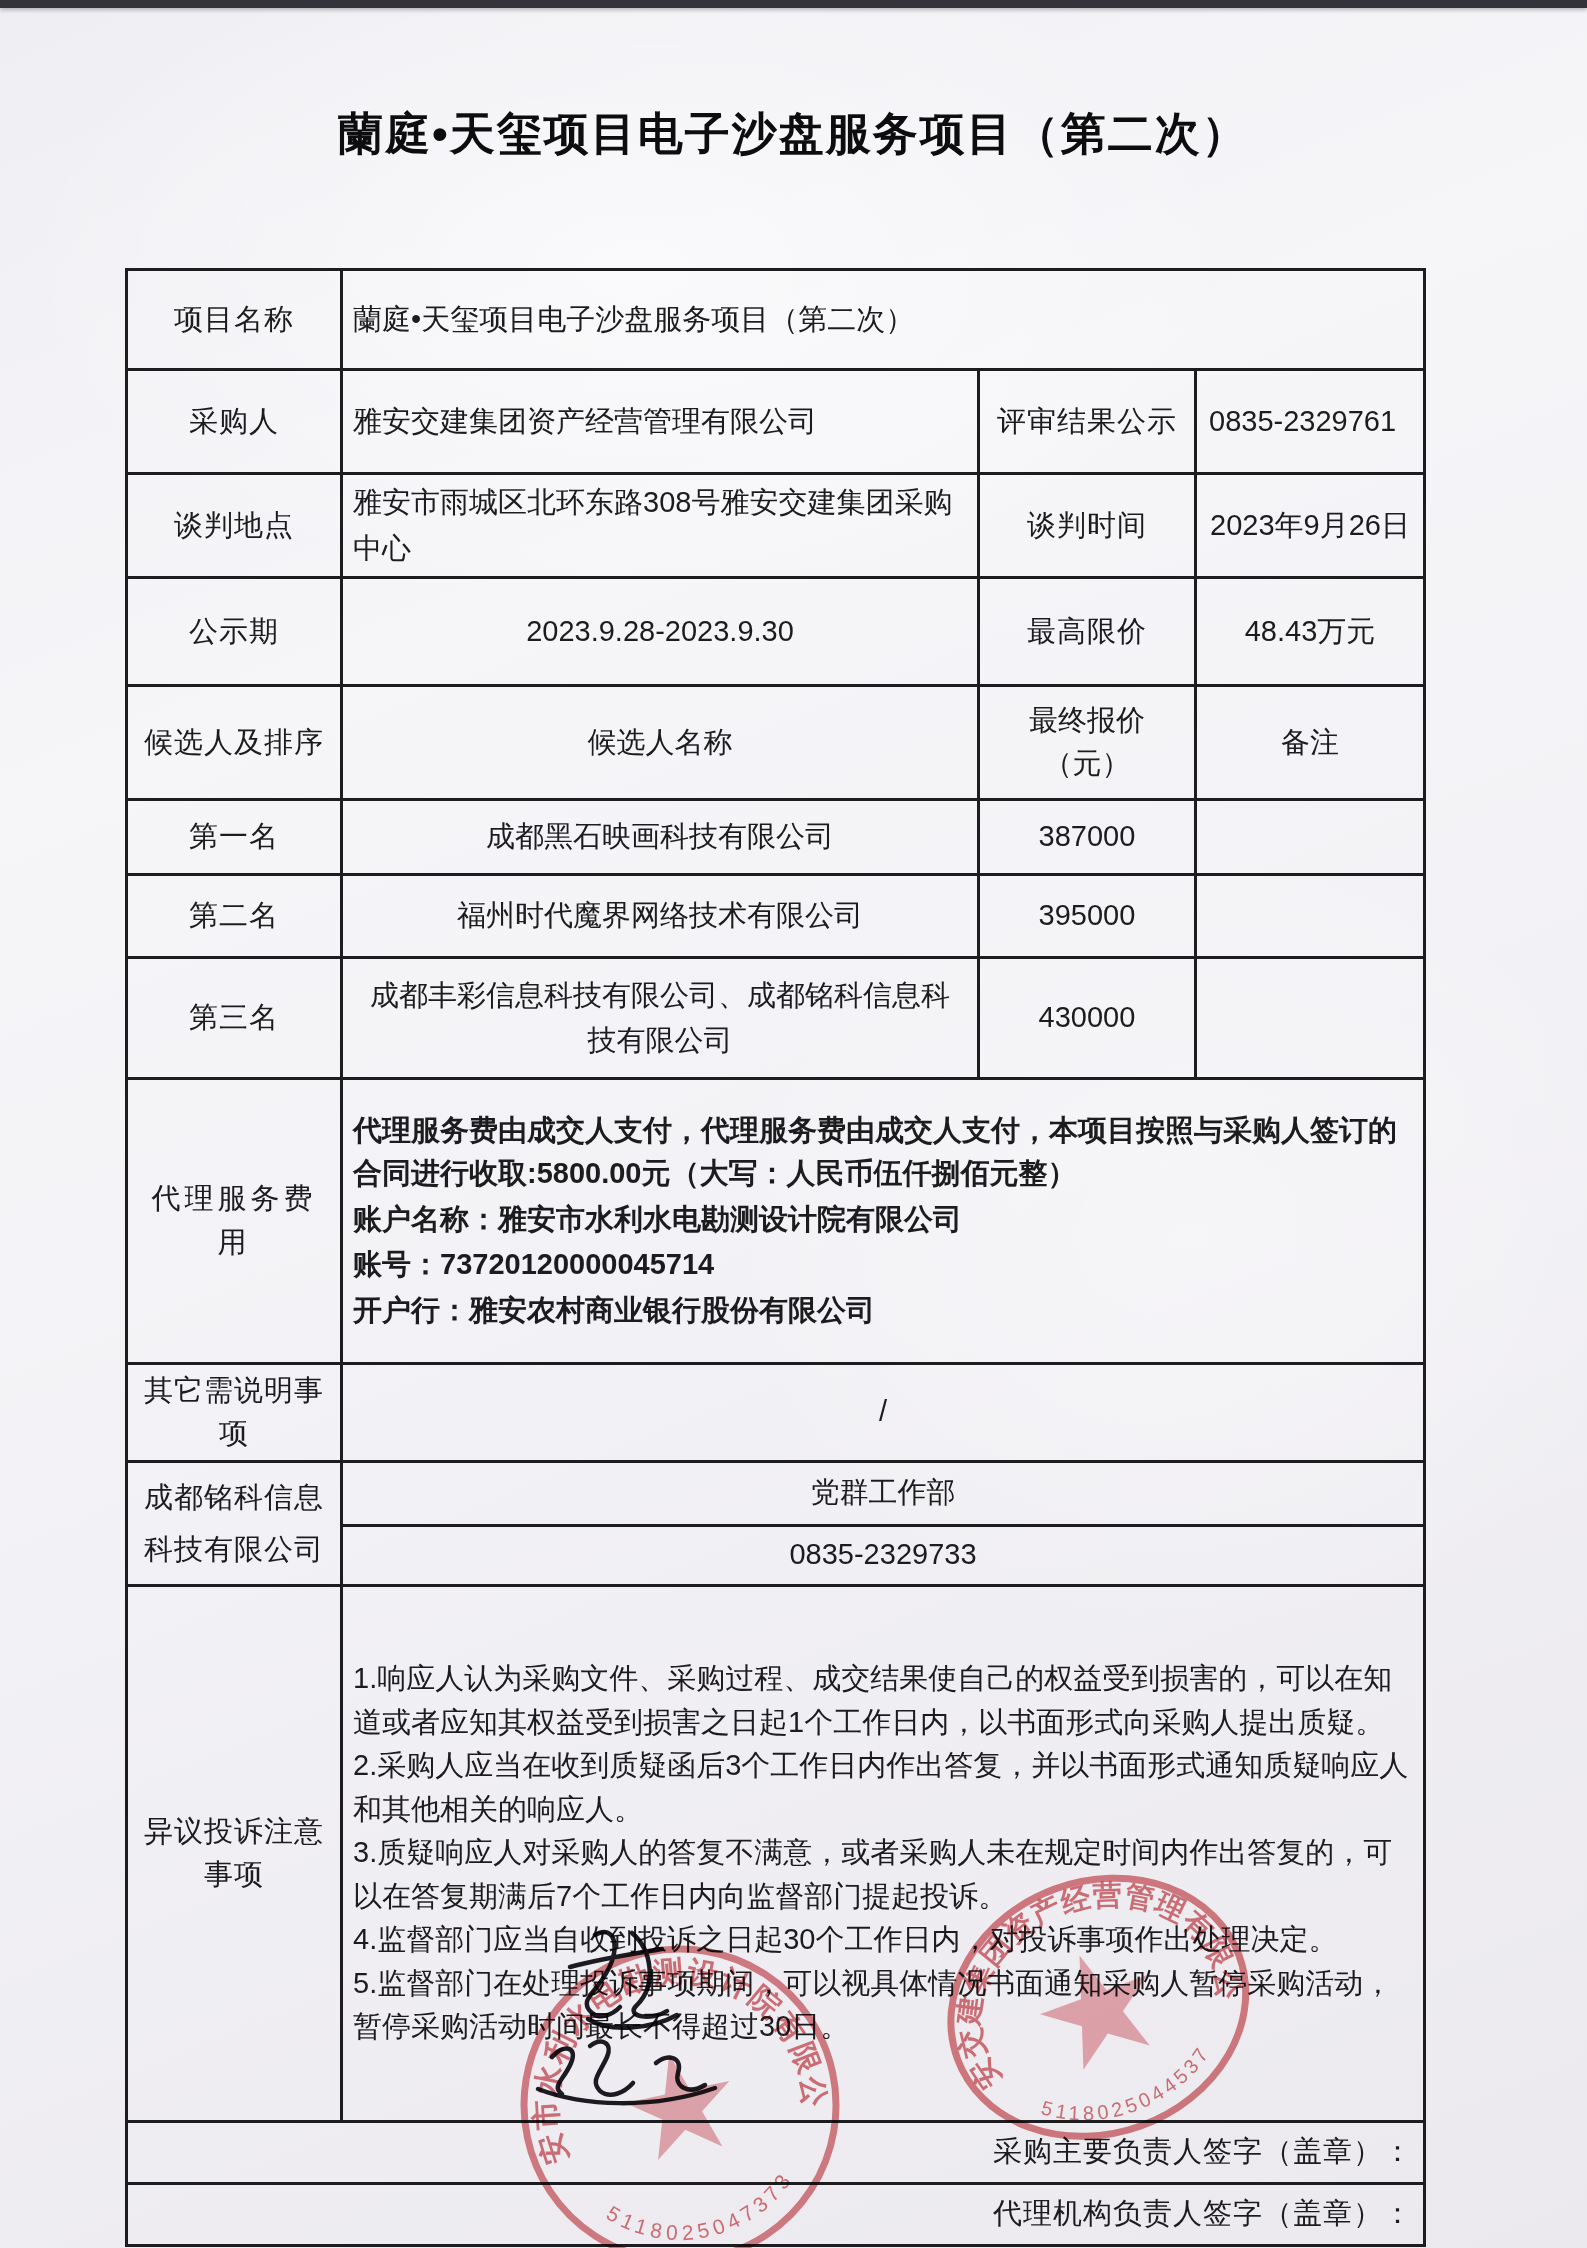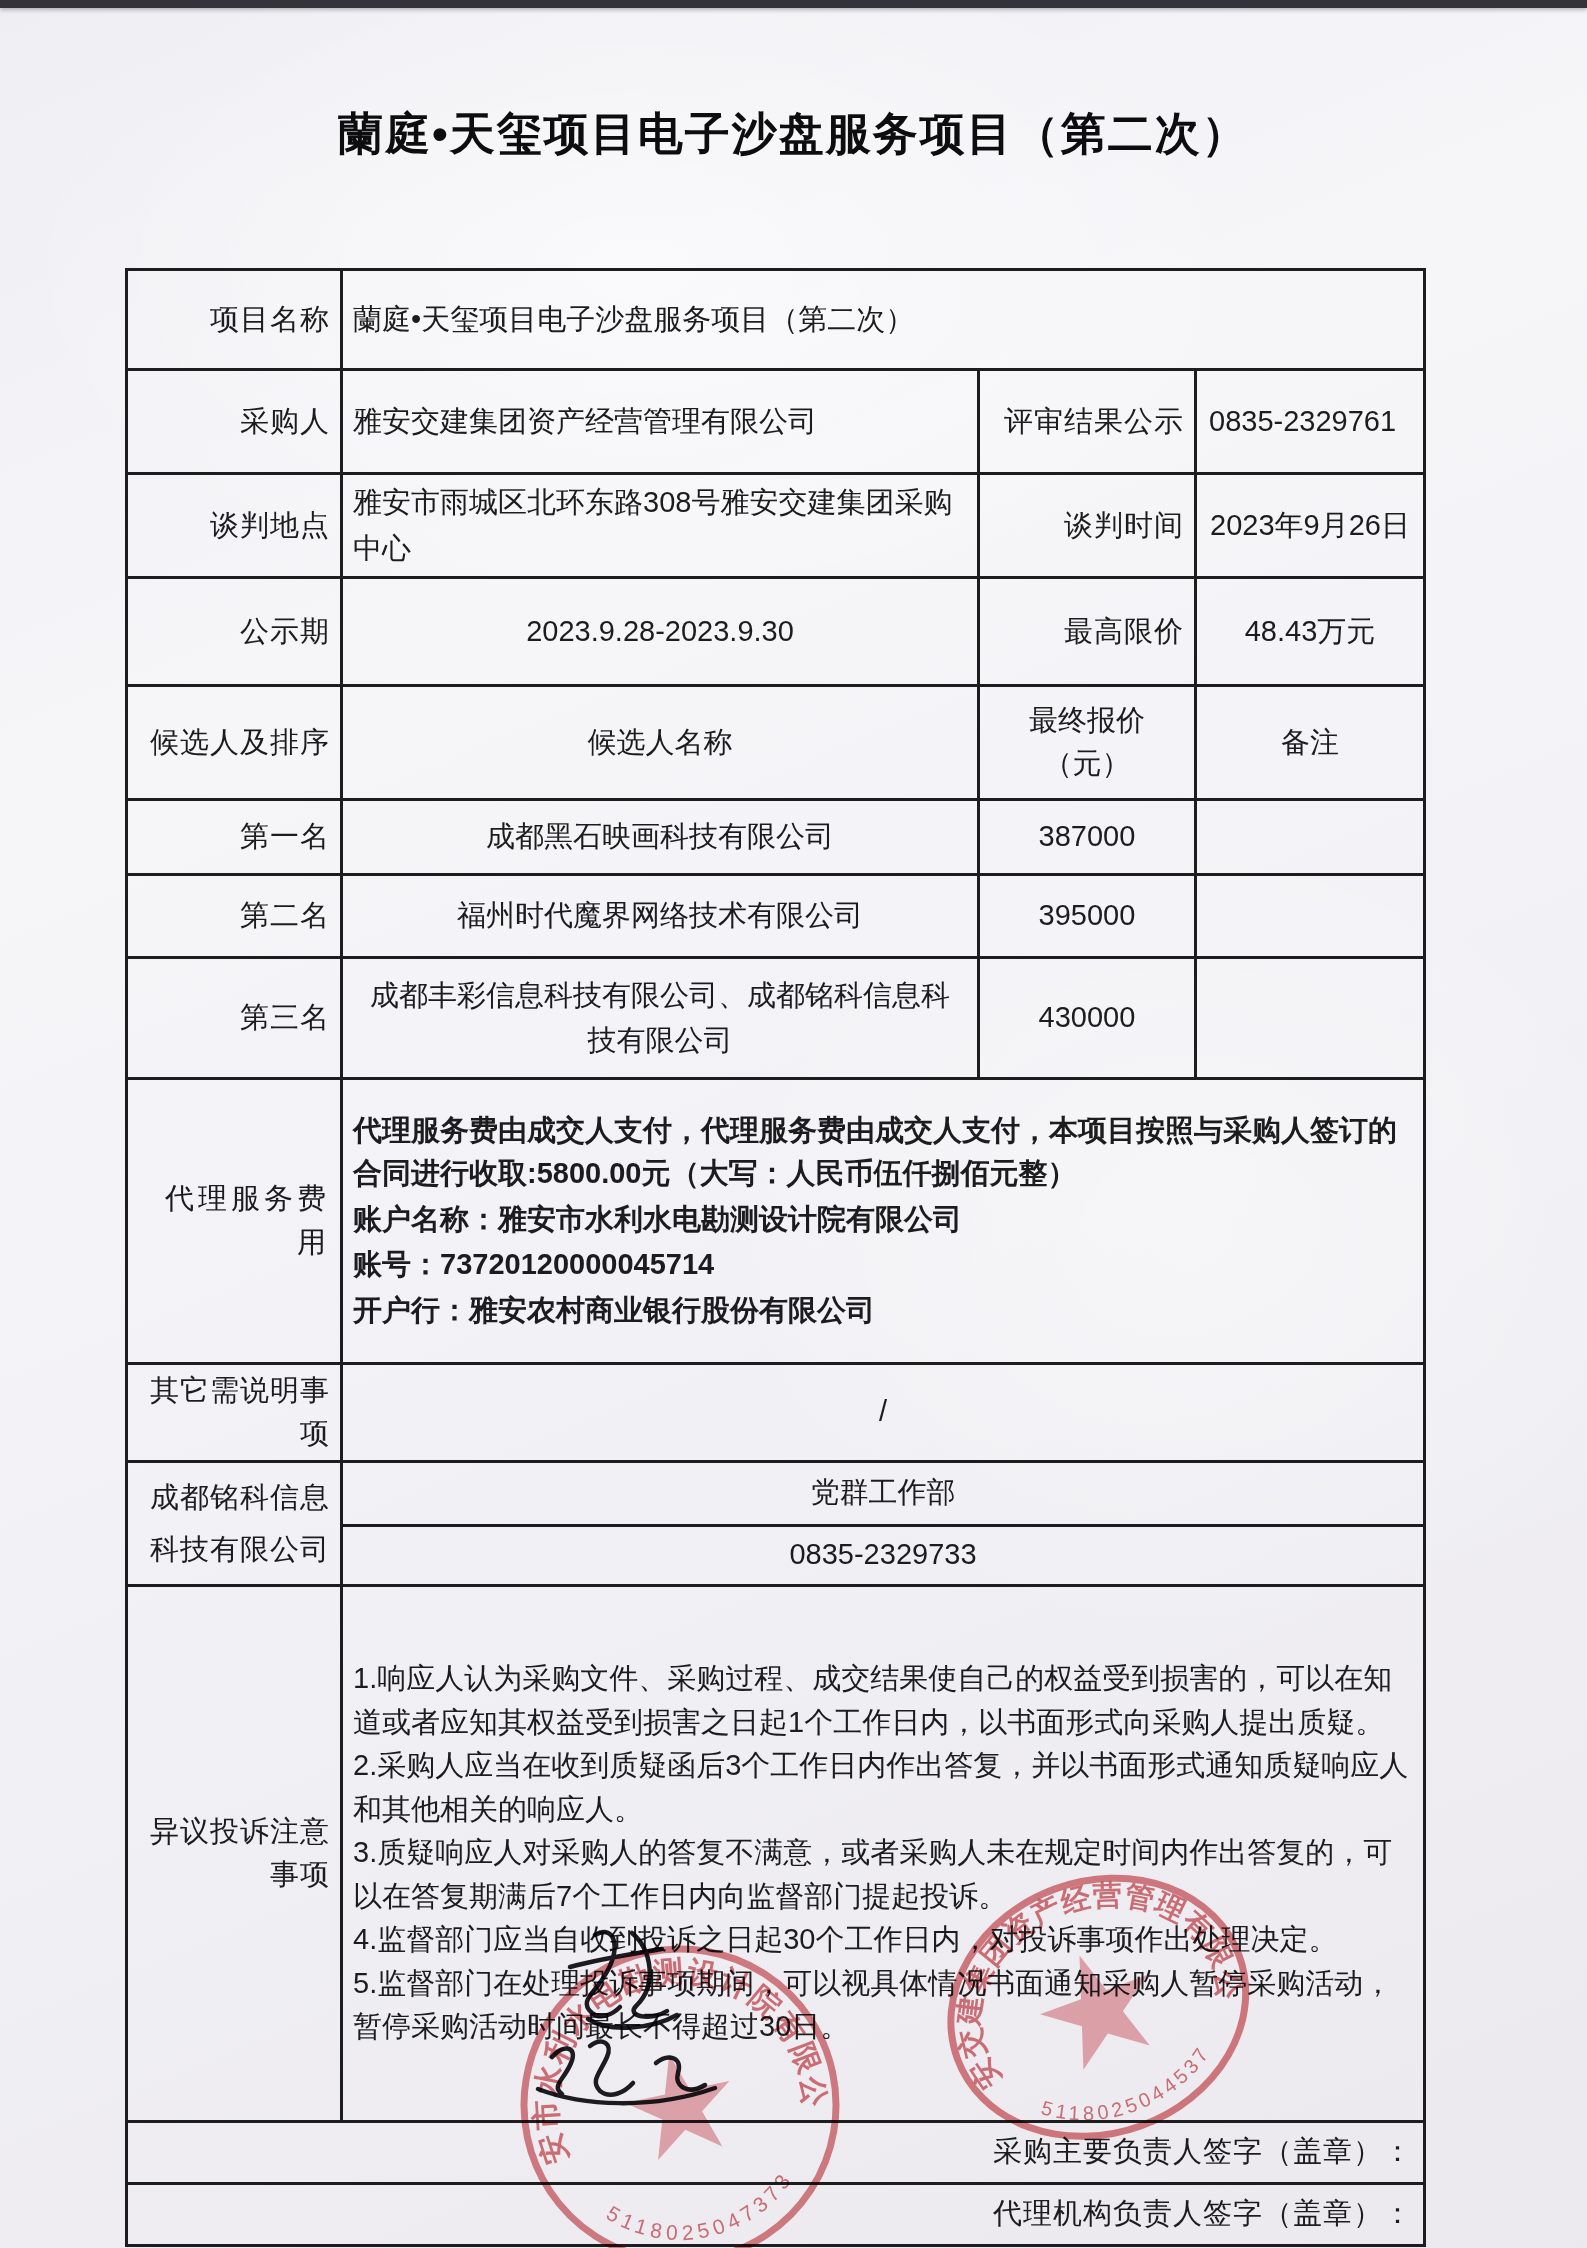--- a/index.html
+++ b/index.html
@@ -22,21 +22,21 @@
   table.main{
     position:absolute;left:125px;top:268px;width:1298px;
     border-collapse:collapse;table-layout:fixed;
   }
   table.main td{
     border:3px solid #1d1d20;
     font-size:29px;line-height:1.5;
     padding:4px 10px;vertical-align:middle;
     overflow:hidden;
   }
-  .lbl{text-align:right;letter-spacing:1px;}
+  .lbl{text-align:center;letter-spacing:1px;}
   .lbl-small{font-size:23px;}
   .lbl-mid{font-size:25px;}
   .val-left{text-align:left;padding-left:20px;font-size:30px;}
   .center{text-align:center;}
   .num{font-size:30px;}
   .fee-cell{padding:14px 20px;line-height:1.72;font-size:29px;}
   .fee-cell div{margin:2px 0;font-weight:bold;}
   .obj-cell{padding:16px 20px;line-height:1.78;font-size:29px;}
   .sign-row td{font-size:27px;padding-left:12px;text-align:right;letter-spacing:1px;}
 

